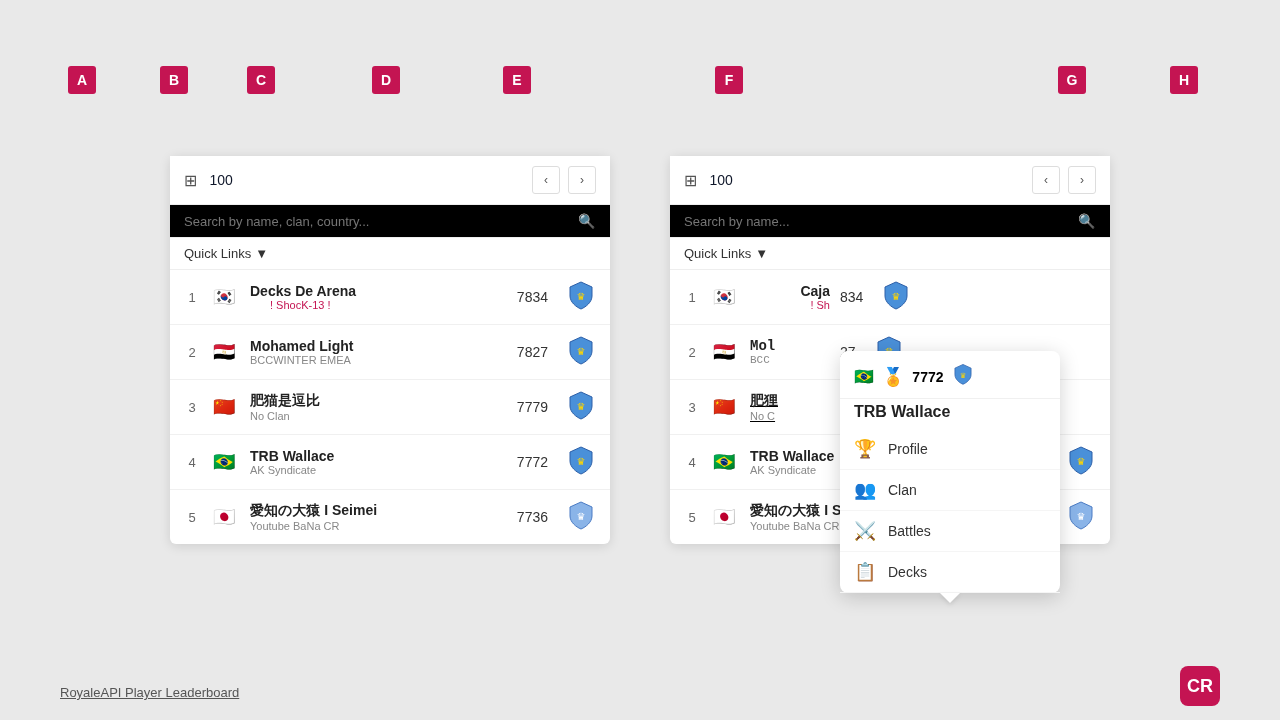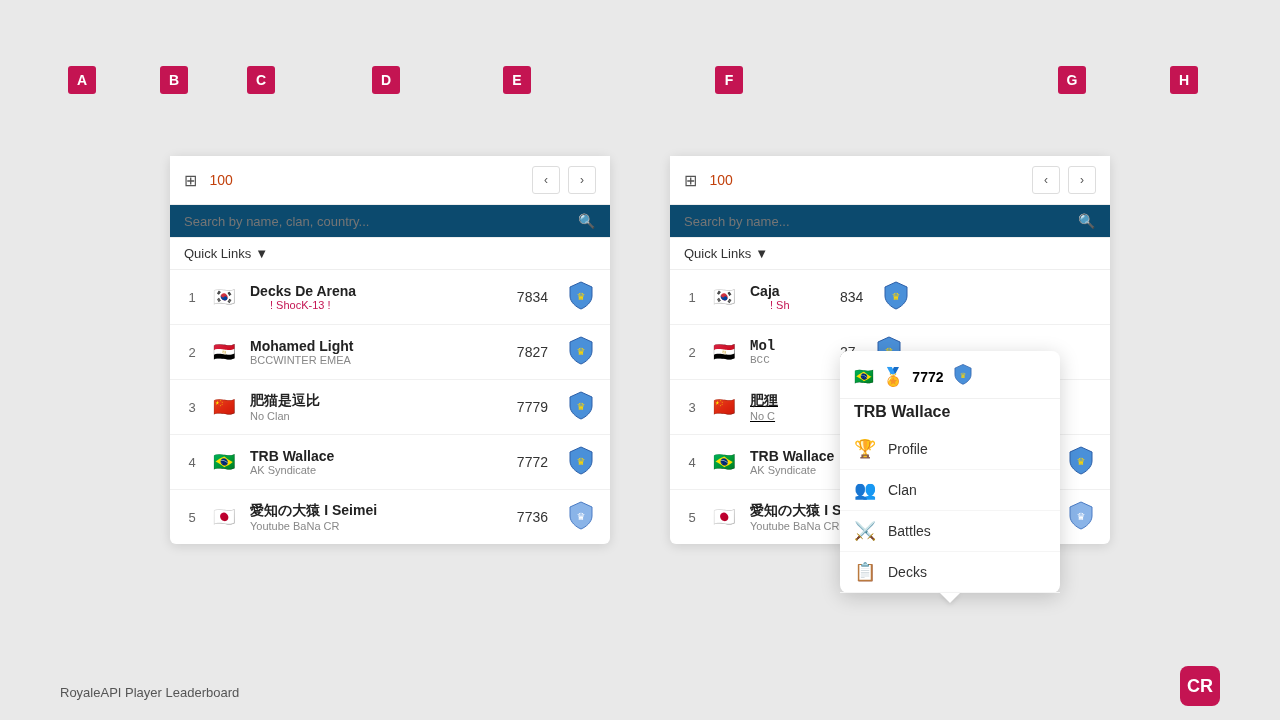--- a/index.html
+++ b/index.html
@@ -58,21 +58,21 @@
     }
 
     .grid-icon {
       color: #555;
       font-size: 16px;
       margin-right: 4px;
     }
 
     .count-value {
       font-size: 14px;
-      color: #c2410c;
+      color: #0f172a;
       font-weight: 500;
     }
 
     .spacer { flex: 1; }
 
     .nav-btn {
       background: none;
       border: 1px solid #ddd;
       border-radius: 3px;
       width: 28px;
@@ -83,21 +83,21 @@
       justify-content: center;
       font-size: 12px;
       color: #555;
     }
 
     .search-bar {
       display: flex;
       align-items: center;
       padding: 8px 14px;
       border-bottom: 1px solid #eee;
-      background: #0c4a6e;
+      background: #000000;
     }
 
     .search-input {
       flex: 1;
       border: none;
       background: transparent;
       font-size: 13px;
       color: #999;
       outline: none;
     }
@@ -264,20 +264,21 @@
       left: 60px;
       display: flex;
       align-items: center;
       gap: 16px;
     }
 
     .footer-text {
       font-size: 13px;
       color: #555;
       font-weight: 500;
+      text-decoration: underline;
     }
 
     .footer-logo {
       position: absolute;
       bottom: 14px;
       right: 60px;
       width: 40px;
       height: 40px;
       background: #c41452;
       border-radius: 8px;
@@ -432,21 +433,21 @@
         <button class="quick-links-btn">
           <span>Quick Links</span>
           <span>▼</span>
         </button>
       </div>
 
       <div>
         <div class="table-row" style="overflow:hidden;">
           <span class="row-rank">1</span>
           <span class="flag-icon">🇰🇷</span>
-          <div class="player-info" style="max-width:80px;">
+          <div class="player-info" style="max-width:80px;text-align:right;">
             <div class="player-name">Caja</div>
             <div class="player-clan highlighted" style="color:#c41452;">! Sh</div>
           </div>
           <span class="player-score">834</span>
           <span>
             <svg class="shield-icon" viewBox="0 0 30 30">
                 <path d="M15 2 L26 7 L26 16 C26 22 20 27 15 29 C10 27 4 22 4 16 L4 7 Z" fill="#4a90d9" stroke="#2c5fa8" stroke-width="1"></path>
                 <text x="15" y="20" text-anchor="middle" fill="gold" font-size="10">♛</text>
               </svg>
           </span>

